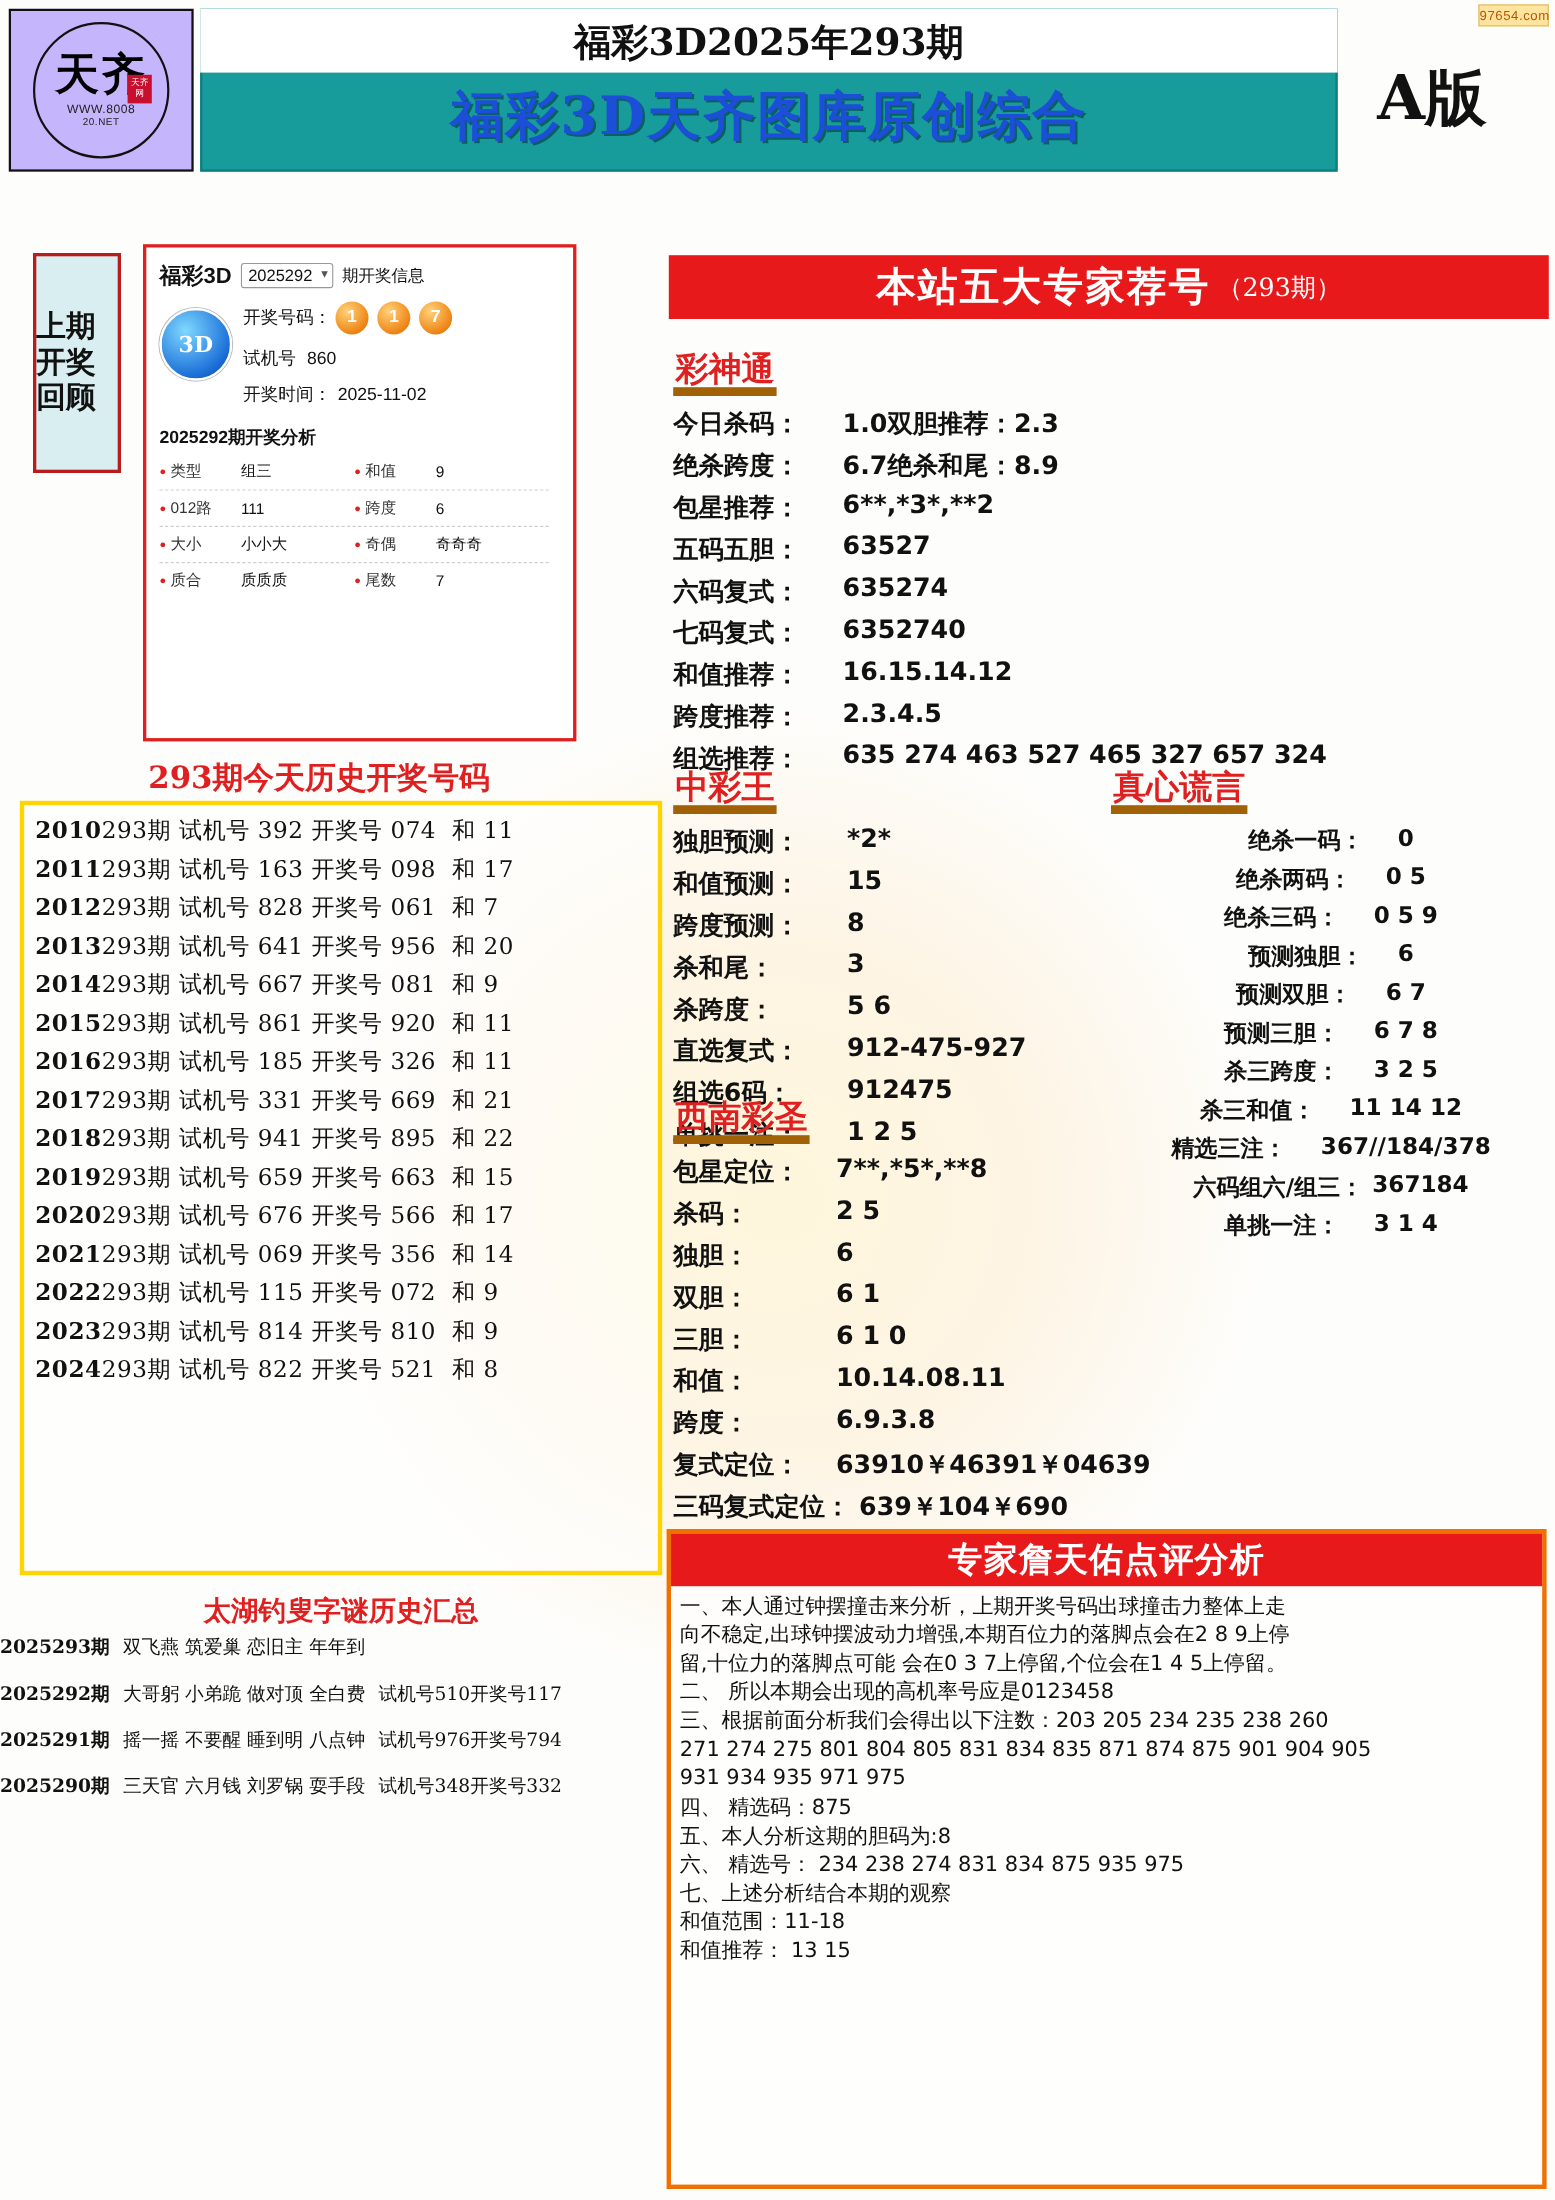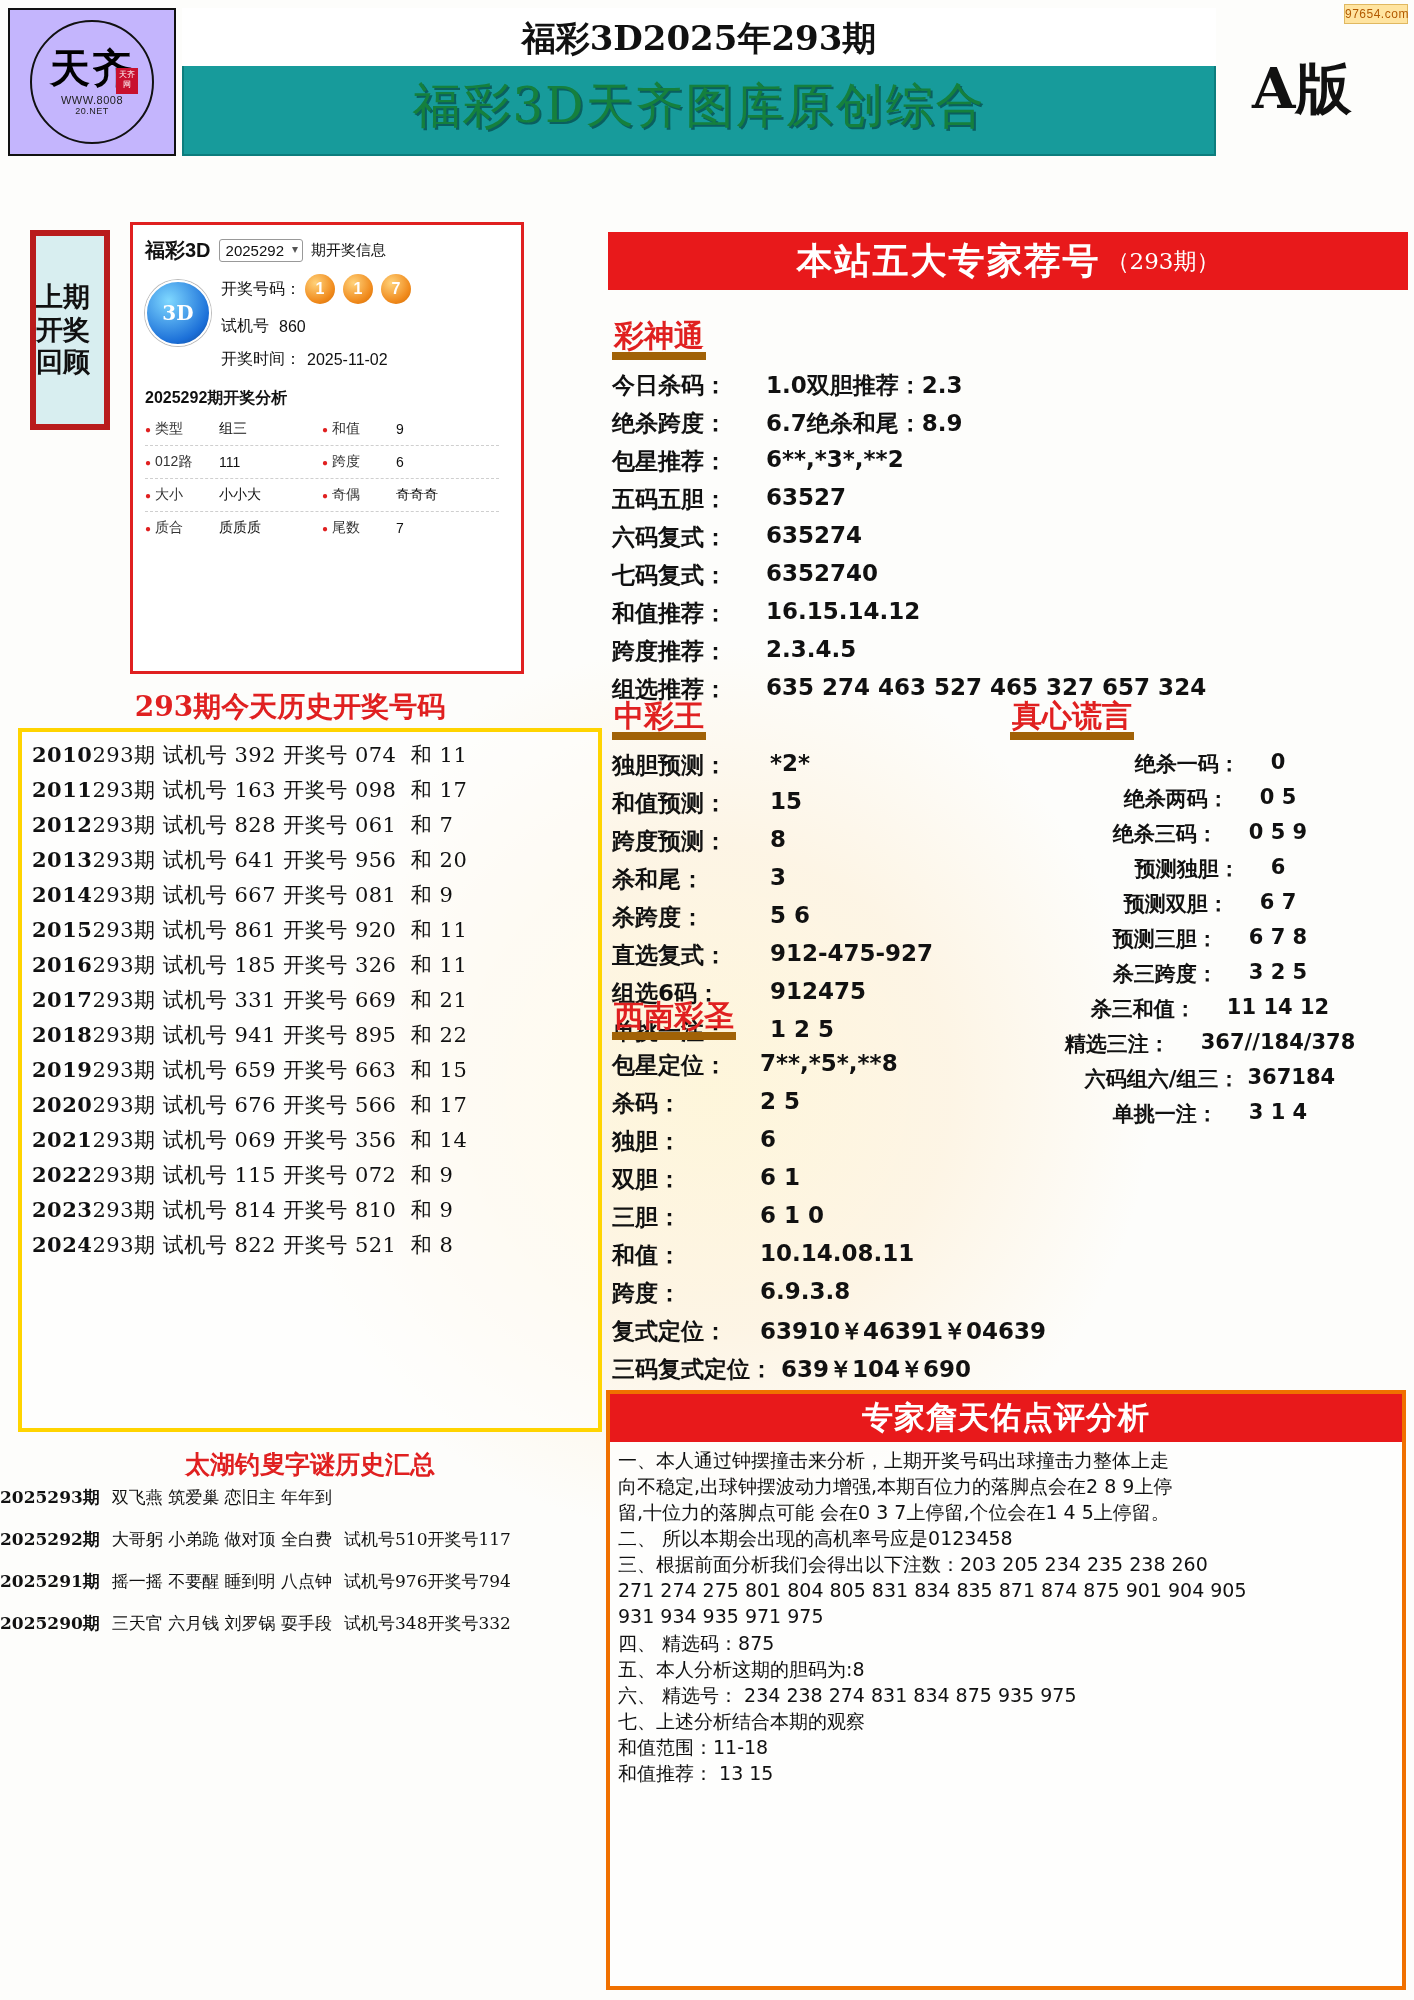--- a/index.html
+++ b/index.html
@@ -45,33 +45,33 @@
     position:absolute; left:182px; top:8px; width:1034px; height:148px;
     background:#179b9b; border:2px solid #0d7d7d;
   }
   .header-title-top {
     position:absolute; left:182px; top:16px; width:1034px; text-align:center;
     font-family:"DejaVu Serif", serif; font-size:34px; font-weight:bold; color:#111;
   }
   .header-title-top span { background:#fff; padding:2px 10px; }
   .header-title-main {
     position:absolute; left:182px; top:74px; width:1034px; text-align:center;
-    font-family:"DejaVu Serif", serif; font-size:48px; font-weight:normal; color:#15803d;
+    font-family:"DejaVu Serif", serif; font-size:48px; font-weight:bold; color:#1d4ed8;
     letter-spacing:2px; text-shadow:2px 2px 0 #0a5f5f;
   }
   .header-ban {
     position:absolute; left:1236px; top:52px;
     font-family:"DejaVu Serif", serif; font-size:56px; font-weight:bold; color:#111;margin-left:16px;
   }
   .header-strip-left { position:absolute; left:182px; top:8px; width:1034px; height:58px; background:#fff; }
 
   
   .last-draw-label {
     position:absolute; left:30px; top:230px; width:80px; height:200px;
-    background:#d8eef0; border:6px solid #b91c1c;
+    background:#d8eef0; border:3px solid #b91c1c;
     font-family:"DejaVu Serif", serif; font-size:27px; font-weight:bold; color:#111;
     display:flex; flex-direction:column; align-items:center; justify-content:center; line-height:1.2;
   }
 
   .draw-box {
     position:absolute; left:130px; top:222px; width:394px; height:452px;
     border:3px solid #e02020; background:#fff;
   }
   .draw-head { display:flex; align-items:center; padding:12px 12px 6px 12px; gap:8px; }
   .draw-head .t { font-size:20px; font-weight:bold; color:#111; }

